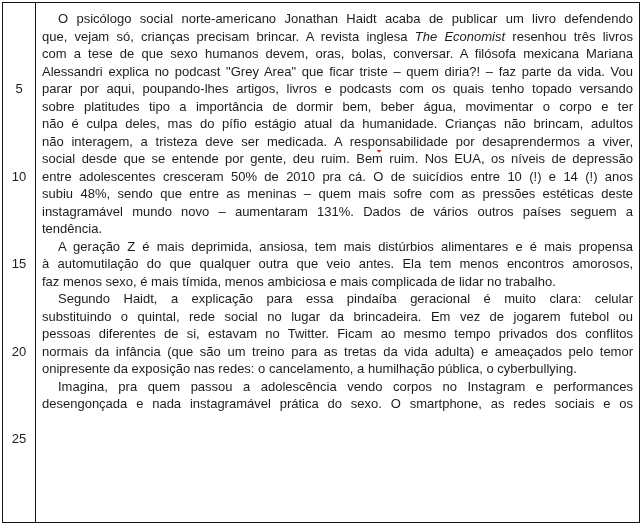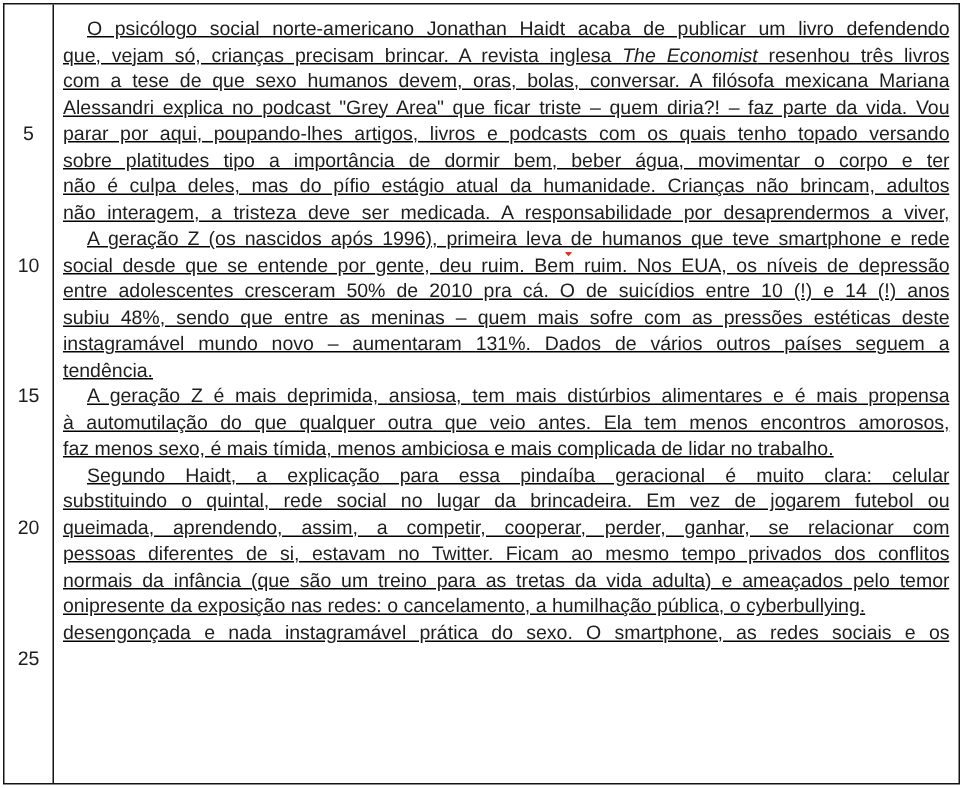--- a/index.html
+++ b/index.html
@@ -15,21 +15,21 @@
   .numcol {
     flex: 0 0 33px; width: 33px; box-sizing: border-box;
     border-right: 1.6px solid #141414; padding-top: 7px;
   }
   .num-cell {
     height: 17.5px; line-height: 17.5px; text-align: center;
     font-size: 13px; color: #1d1d1d;
   }
   .textcol {
     flex: 1 1 auto; box-sizing: border-box;
-    padding: 7px 6px 0 6px; overflow: hidden; text-decoration: underline;
+    padding: 7px 6px 0 6px; overflow: hidden;
   }
   .line {
     height: 17.5px; line-height: 17.5px; font-size: 13px; color: #1d1d1d;
     text-align: justify; text-align-last: justify;
     overflow: hidden; white-space: normal;
   }
   .line.para-end { text-align-last: left; }
   .line.indent { text-indent: 16px; }
   .redmark { position: relative; }
   .redmark::after {
@@ -76,31 +76,30 @@
       </div>
     <div class="textcol">
         <div class="line indent">O psicólogo social norte-americano Jonathan Haidt acaba de publicar um livro defendendo</div>
         <div class="line">que, vejam só, crianças precisam brincar. A revista inglesa <i>The Economist</i> resenhou três livros</div>
         <div class="line">com a tese de que sexo humanos devem, oras, bolas, conversar. A filósofa mexicana Mariana</div>
         <div class="line">Alessandri explica no podcast "Grey Area" que ficar triste – quem diria?! – faz parte da vida. Vou</div>
         <div class="line">parar por aqui, poupando-lhes artigos, livros e podcasts com os quais tenho topado versando</div>
         <div class="line">sobre platitudes tipo a importância de dormir bem, beber água, movimentar o corpo e ter</div>
         <div class="line">não é culpa deles, mas do pífio estágio atual da humanidade. Crianças não brincam, adultos</div>
         <div class="line">não interagem, a tristeza deve ser medicada. A responsabilidade por desaprendermos a viver,</div>
-        <div class="line indent">A geração Z (os nascidos após 1996), primeira leva de humanos que teve smartphone e rede</div>
         <div class="line">social desde que se entende por gente, deu ruim. Be<span class="redmark">m</span> ruim. Nos EUA, os níveis de depressão</div>
         <div class="line">entre adolescentes cresceram 50% de 2010 pra cá. O de suicídios entre 10 (!) e 14 (!) anos</div>
         <div class="line">subiu 48%, sendo que entre as meninas – quem mais sofre com as pressões estéticas deste</div>
         <div class="line">instagramável mundo novo – aumentaram 131%. Dados de vários outros países seguem a</div>
         <div class="line para-end">tendência.</div>
         <div class="line indent">A geração Z é mais deprimida, ansiosa, tem mais distúrbios alimentares e é mais propensa</div>
         <div class="line">à automutilação do que qualquer outra que veio antes. Ela tem menos encontros amorosos,</div>
         <div class="line para-end">faz menos sexo, é mais tímida, menos ambiciosa e mais complicada de lidar no trabalho.</div>
         <div class="line indent">Segundo Haidt, a explicação para essa pindaíba geracional é muito clara: celular</div>
         <div class="line">substituindo o quintal, rede social no lugar da brincadeira. Em vez de jogarem futebol ou</div>
-        <div class="line">queimada, aprendendo, assim, a competir, cooperar, perder, ganhar, se relacionar com</div>
         <div class="line">pessoas diferentes de si, estavam no Twitter. Ficam ao mesmo tempo privados dos conflitos</div>
         <div class="line">normais da infância (que são um treino para as tretas da vida adulta) e ameaçados pelo temor</div>
         <div class="line para-end">onipresente da exposição nas redes: o cancelamento, a humilhação pública, o cyberbullying.</div>
+        <div class="line indent">Imagina, pra quem passou a adolescência vendo corpos no Instagram e performances</div>
         <div class="line">desengonçada e nada instagramável prática do sexo. O smartphone, as redes sociais e os</div>
       </div>
   </div>
 </div>
 
 </body></html>

